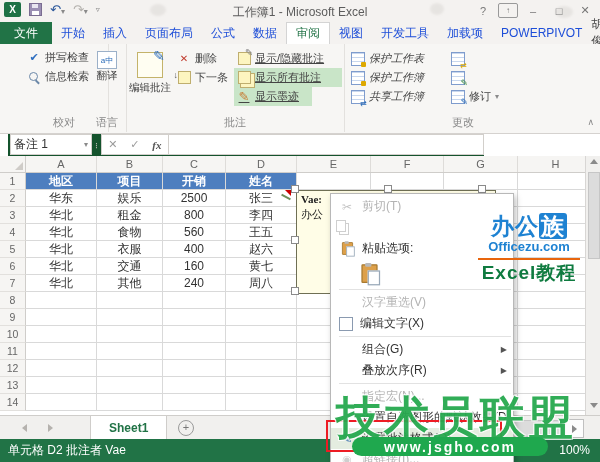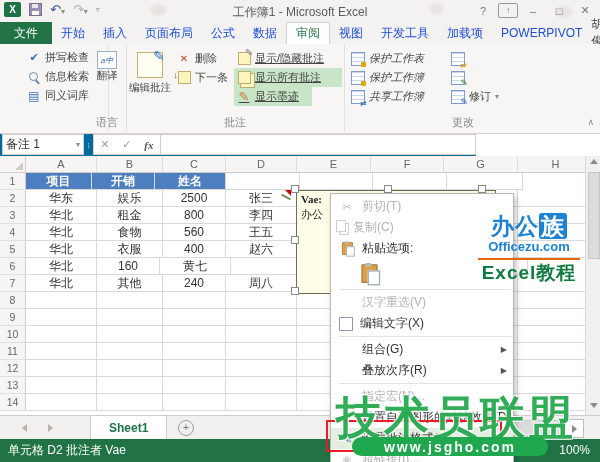--- a/index.html
+++ b/index.html
@@ -40,41 +40,41 @@
   .sbtn{display:flex;align-items:center;gap:4px;height:19px;padding:0 3px;font-size:11px;color:#444;white-space:nowrap;}
   .sbtn.hl{background:#c9e5c8;}
   .bigbtn{display:flex;flex-direction:column;align-items:center;justify-content:flex-start;
           padding-top:5px;font-size:10.5px;color:#444;text-align:center;}
   .ico{display:inline-flex;align-items:center;justify-content:center;width:14px;height:14px;flex:0 0 auto;}
   .i-spell::before{content:"✔";color:#2f6fc0;font-size:11px;}
   .i-search{position:relative;}
   .i-search::before{content:"";position:absolute;left:2px;top:2px;width:7px;height:7px;border:1.5px solid #6b88a8;border-radius:50%;}
   .i-search::after{content:"";position:absolute;right:1px;bottom:1px;width:5px;height:1.5px;background:#6b88a8;transform:rotate(45deg);}
   .i-book::before{content:"▤";color:#3f76ba;font-size:12px;}
-  .i-translate{border:1px solid #9bb0c8;background:#fff;font-size:8px;color:#2b6cb8;width:18px;height:16px;font-style:italic;}
+  .i-translate{border:1px solid #9bb0c8;background:#fff;font-size:8px;color:#2b6cb8;width:18px;height:16px;}
   .i-editnote{width:24px;height:24px;background:#fffef2;border:1px solid #c4b36a;position:relative;margin-bottom:3px;}
   .i-editnote::after{content:"✎";position:absolute;right:-3px;top:-5px;color:#2f6fc0;font-size:14px;}
   .i-del::before{content:"✕";color:#c0392b;font-size:10px;font-weight:bold;}
   .note{width:11px;height:11px;background:#fdf5c0;border:1px solid #bfae6e;position:relative;}
   .note.up::after{content:"↑";position:absolute;left:-5px;top:-4px;font-size:9px;color:#555;}
   .note.down::after{content:"↓";position:absolute;left:-5px;top:-2px;font-size:9px;color:#555;}
   .note.pen::after{content:"✎";position:absolute;right:-4px;top:-6px;font-size:10px;color:#888;}
   .note.dbl{box-shadow:3px 3px 0 0 #fdf5c0,3px 3px 0 1px #bfae6e;}
   .i-ink::before{content:"✎";color:#c77b33;font-size:13px;}
   .gridico{width:12px;height:12px;border:1px solid #7f9ccd;position:relative;flex:0 0 auto;
      background:linear-gradient(#c8d7ee 1px, rgba(0,0,0,0) 1px) 0 0/100% 4px,#fff;}
   .gridico.lock::after{content:"";position:absolute;right:-2px;bottom:-2px;width:5px;height:5px;background:#dda800;border-radius:1px;}
   .gridico.share::after{content:"⇄";position:absolute;right:-3px;bottom:-5px;font-size:8px;color:#2b6cb8;}
   .gridico.goldshare::after{content:"⇄";position:absolute;right:-3px;bottom:-5px;font-size:8px;color:#dda800;}
   .gridico.editpen::after{content:"✎";position:absolute;right:-4px;bottom:-4px;font-size:9px;color:#3d8a3d;}
   .gridico.revise::after{content:"✎";position:absolute;right:-4px;bottom:-4px;font-size:9px;color:#2b6cb8;}
   .chev{position:absolute;right:6px;bottom:6px;color:#888;font-size:9px;}
 
   
-  .fbar{position:absolute;left:0;top:133px;width:476px;height:23px;background:#0369a1;display:flex;align-items:center;}
+  .fbar{position:absolute;left:8px;top:133px;width:476px;height:23px;background:#14532d;display:flex;align-items:center;}
   .namebox{width:74px;height:19px;background:#fff;border:1px solid #d2cfcb;margin-left:2px;
            display:flex;align-items:center;padding:0 3px;font-size:12px;color:#333;}
   .namebox .caret{margin-left:auto;}
   .fdots{color:#c0bcb7;font-size:9px;margin:0 3px;}
   .fbtns{height:19px;background:#fff;border:1px solid #d2cfcb;display:flex;align-items:center;}
   .fbtn{width:22px;text-align:center;color:#9b9b9b;font-size:11px;}
   .fx{color:#555;font-style:italic;font-family:"Liberation Serif",serif;font-weight:bold;}
   .ffield{flex:1;height:19px;background:#fff;border:1px solid #d2cfcb;border-left:none;margin-right:0;}
 
   
@@ -214,25 +214,22 @@
     <div class="rgroup" style="left:4px;width:88px;margin-left:16px;">
       <div style="padding:4px 2px 0 4px;">
         <div class="sbtn">
             <span class="ico i-spell"></span>
             <span>拼写检查</span>
           </div>
         <div class="sbtn">
             <span class="ico i-search"></span>
             <span>信息检索</span>
           </div>
-        <div class="sbtn">
-            <span class="ico i-book"></span>
-            <span>同义词库</span>
-          </div>
-      </div>
+      </div>
+      <div class="glabel">校对</div>
     </div>
 
     <div class="rgroup" style="left:88px;width:38px;">
       <div class="bigbtn" style="margin-top:2px;">
         <span class="ico i-translate">a中</span>
         <span>翻译</span>
       </div>
       <div class="glabel">语言</div>
     </div>
 
@@ -333,20 +330,21 @@
         <div class="colhdr" style="width: 62px;">C</div>
         <div class="colhdr" style="width: 70px;">D</div>
         <div class="colhdr" style="width: 73px;">E</div>
         <div class="colhdr" style="width: 72px;">F</div>
         <div class="colhdr" style="width: 73px;">G</div>
         <div class="colhdr" style="width: 75px;">H</div>
       </div>
     <div>
         <div class="grow">
           <div class="rownum">1</div>
+          <div class="gcell hblue" style="width: 70px;">地区</div>
           <div class="gcell hblue" style="width: 65px;">项目</div>
           <div class="gcell hblue" style="width: 62px;">开销</div>
           <div class="gcell hblue" style="width: 70px;">姓名</div>
           <div class="gcell" style="width: 73px;"></div>
           <div class="gcell" style="width: 72px;"></div>
           <div class="gcell" style="width: 73px;"></div>
           <div class="gcell" style="width: 75px;"></div>
         </div>
         <div class="grow">
           <div class="rownum">2</div>
@@ -388,20 +386,21 @@
           <div class="gcell" style="width: 62px;">400</div>
           <div class="gcell" style="width: 70px;">赵六</div>
           <div class="gcell" style="width: 73px;"></div>
           <div class="gcell" style="width: 72px;"></div>
           <div class="gcell" style="width: 73px;"></div>
           <div class="gcell" style="width: 75px;"></div>
         </div>
         <div class="grow">
           <div class="rownum">6</div>
           <div class="gcell" style="width: 70px;">华北</div>
+          <div class="gcell" style="width: 65px;">交通</div>
           <div class="gcell" style="width: 62px;">160</div>
           <div class="gcell" style="width: 70px;">黄七</div>
           <div class="gcell" style="width: 73px;"></div>
           <div class="gcell" style="width: 72px;"></div>
           <div class="gcell" style="width: 73px;"></div>
           <div class="gcell" style="width: 75px;"></div>
         </div>
         <div class="grow">
           <div class="rownum">7</div>
           <div class="gcell" style="width: 70px;">华北</div>
@@ -512,21 +511,20 @@
     <div class="vdown"></div>
   </div>
 
   <div class="cmenu">
       <div class="mitem dis">
         <span class="mico ic-scissors-icon"></span>
         <span class="mlabel">剪切(T)</span>
       </div>
       <div class="mitem dis">
         <span class="mico ic-copy-icon"></span>
-        <span class="mlabel">复制(C)</span>
       </div>
       <div class="mitem">
         <span class="mico">
           <span class="clipb" style="transform: scale(0.85);"></span>
         </span>
         <span class="mlabel">粘贴选项:</span>
       </div>
       <div class="mswatch">
         <span class="clipb"></span>
       </div>

